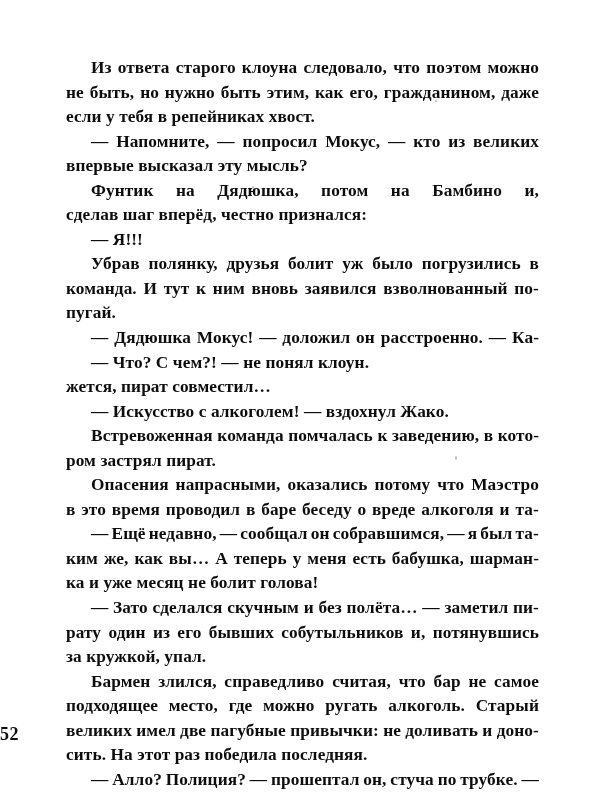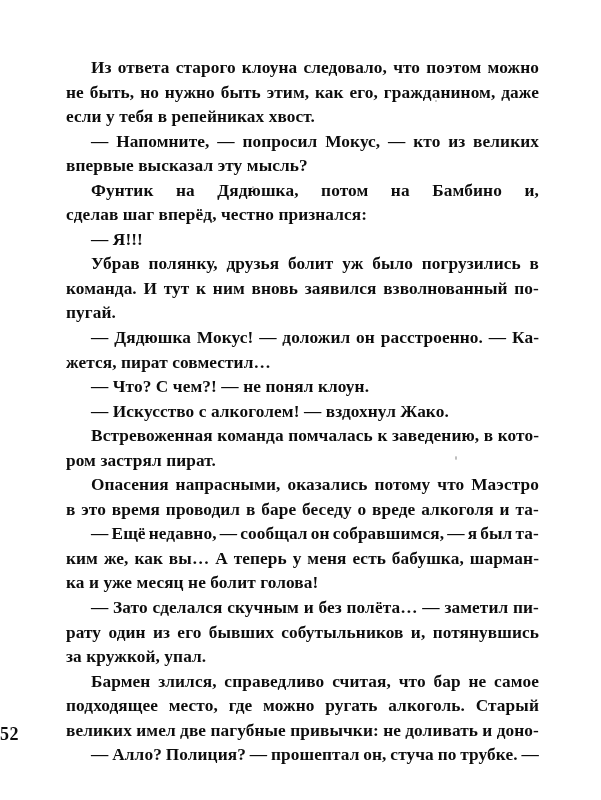--- a/index.html
+++ b/index.html
@@ -151,22 +151,22 @@
         <span>—</span>
         <span>Дядюшка</span>
         <span>Мокус!</span>
         <span>—</span>
         <span>доложил</span>
         <span>он</span>
         <span>расстроенно.</span>
         <span>—</span>
         <span>Ка-</span>
       </div>
+      <div class="line indent">— Что? С чем?! — не понял клоун.</div>
       <div class="line">жется, пират совместил…</div>
-      <div class="line indent">— Что? С чем?! — не понял клоун.</div>
       <div class="line indent">— Искусство с алкоголем! — вздохнул Жако.</div>
       <div class="line just indent">
         <span>Встревоженная</span>
         <span>команда</span>
         <span>помчалась</span>
         <span>к</span>
         <span>заведению,</span>
         <span>в</span>
         <span>кото-</span>
       </div>
@@ -266,20 +266,21 @@
         <span>великих</span>
         <span>имел</span>
         <span>две</span>
         <span>пагубные</span>
         <span>привычки:</span>
         <span>не</span>
         <span>доливать</span>
         <span>и</span>
         <span>доно-</span>
       </div>
+      <div class="line">сить. На этот раз победила последняя.</div>
       <div class="line just indent">
         <span>—</span>
         <span>Алло?</span>
         <span>Полиция?</span>
         <span>—</span>
         <span>прошептал</span>
         <span>он,</span>
         <span>стуча</span>
         <span>по</span>
         <span>трубке.</span>

